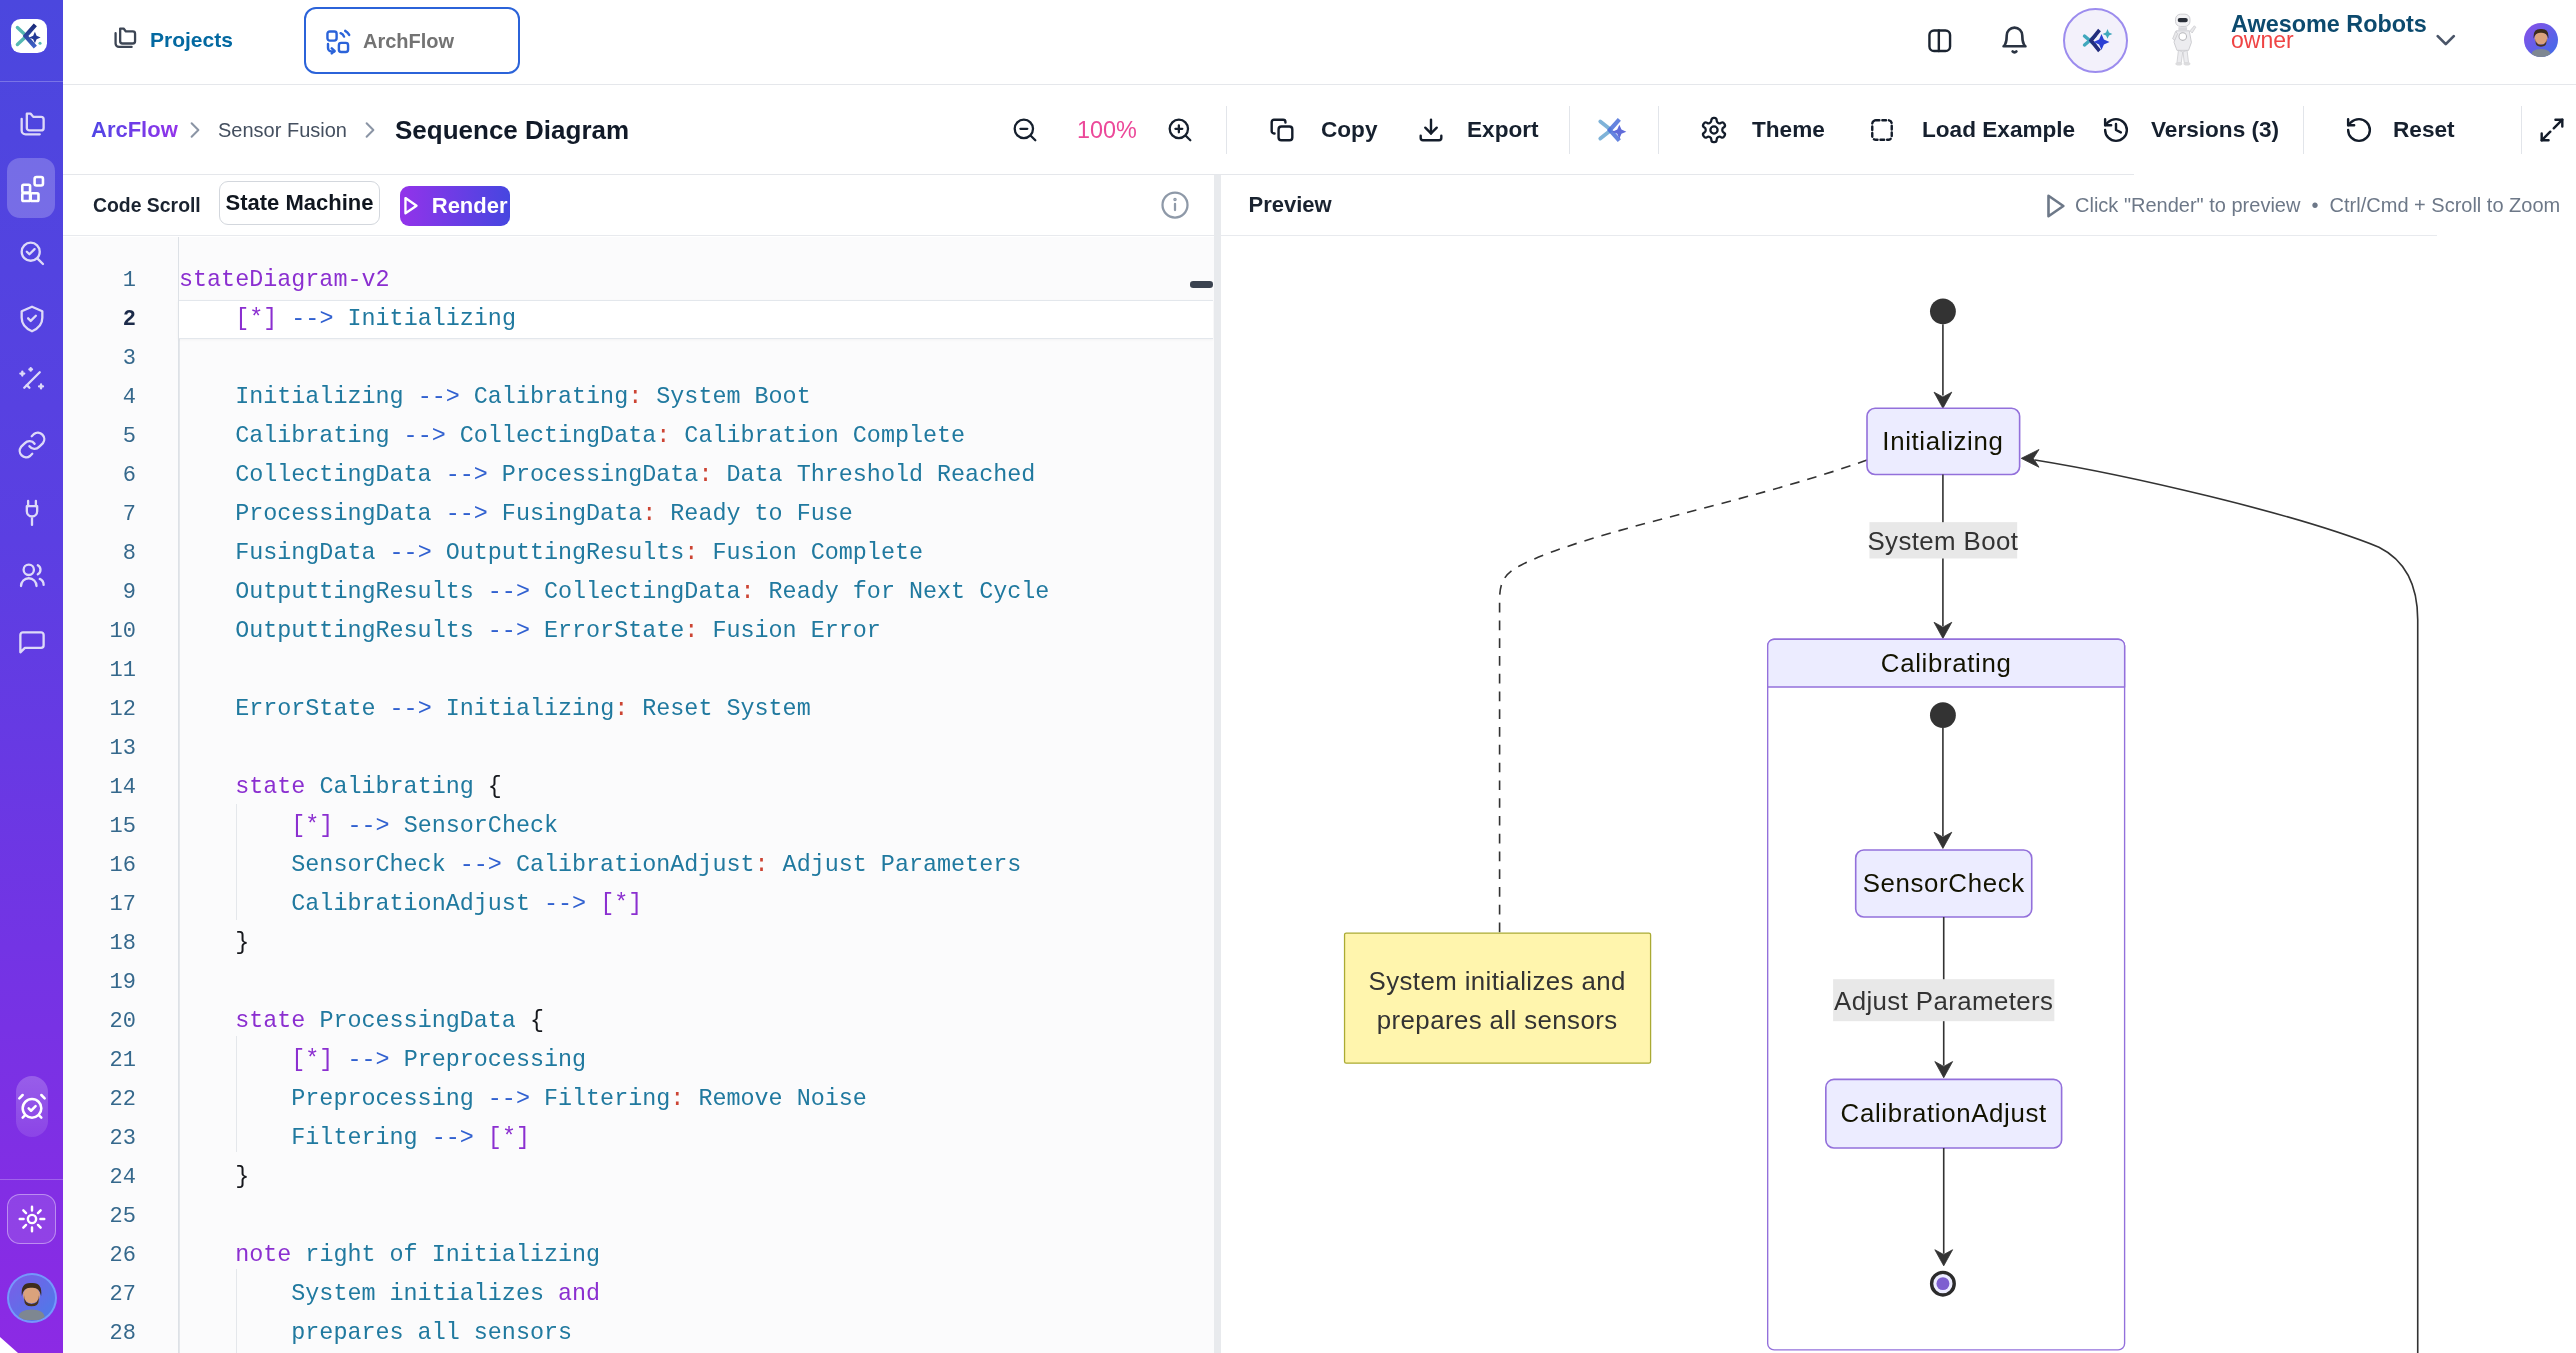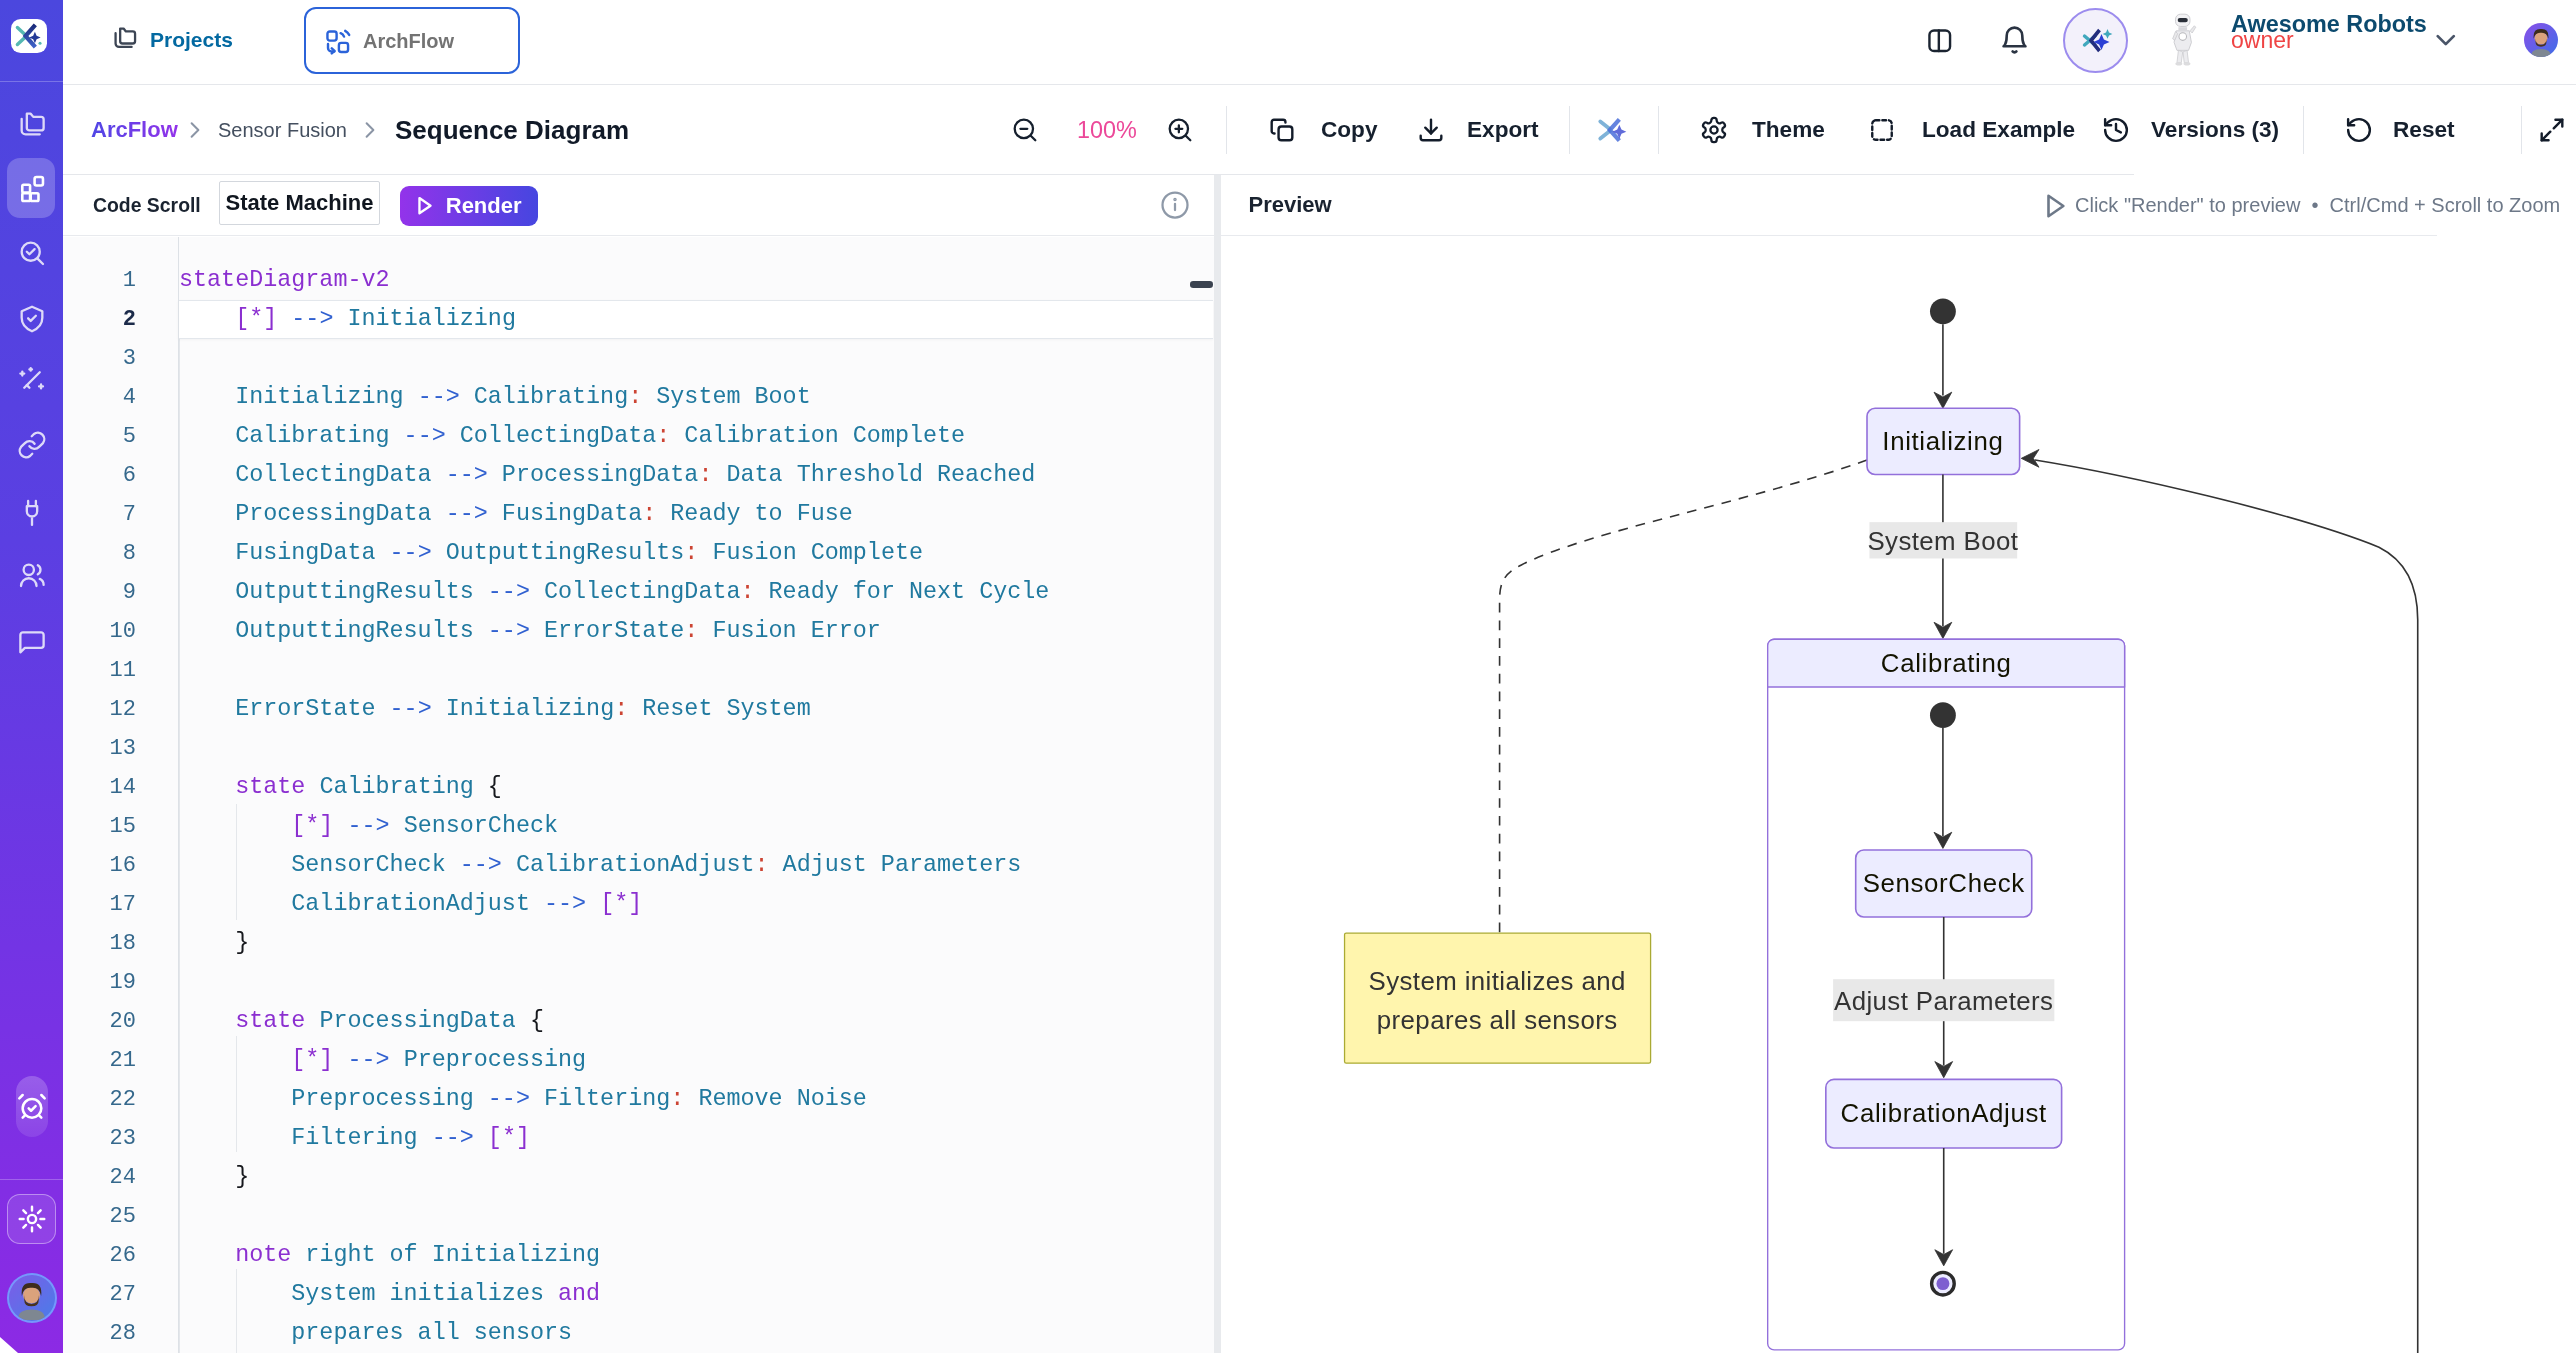--- a/index.html
+++ b/index.html
@@ -259,22 +259,22 @@
   <svg class="tbi" style="left:2489px" width="27.5" height="27.5" viewBox="0 0 24 24" fill="none" stroke="#131c2a" stroke-width="2.1" stroke-linecap="round" stroke-linejoin="round">
       <path d="M15 3h6v6"></path>
       <path d="M9 21H3v-6"></path>
       <path d="M21 3l-7.5 7.5"></path>
       <path d="M3 21l7.5-7.5"></path>
     </svg>
 </div>
 
 <div class="phdr" style="left:63px;width:1151px">
   <div class="abs" style="left:30px;top:50%;transform:translateY(-50%);font-size:19.4px;font-weight:600;color:#1a2330">Code Scroll</div>
-  <div class="abs" style="left:156px;top:5.7px;width:161px;height:44px;border:1.2px solid #d3d7dd;border-radius:2px;background:#fff;display:flex;align-items:center;justify-content:center;font-size:22px;font-weight:600;color:#10161f">State Machine</div>
-  <div class="abs" style="left:337px;top:10.5px;width:138px;height:40px;border-radius:9px;background:linear-gradient(90deg,#9333ea,#4646e0);display:flex;align-items:center;justify-content:center">
+  <div class="abs" style="left:156px;top:5.7px;width:161px;height:44px;border:1.2px solid #d3d7dd;border-radius:9px;background:#fff;display:flex;align-items:center;justify-content:center;font-size:22px;font-weight:600;color:#10161f">State Machine</div>
+  <div class="abs" style="left:337px;top:10.5px;width:110px;height:40px;border-radius:9px;background:linear-gradient(90deg,#9333ea,#4646e0);display:flex;align-items:center;justify-content:center">
     <svg width="18" height="19.4" viewBox="0 0 12 14" style="margin-right:11.3px">
         <path d="M2 1.5 L10 7 L2 12.5 Z" fill="none" stroke="#fff" stroke-width="1.7" stroke-linejoin="round"></path>
       </svg>
     <span style="font-size:22px;font-weight:600;color:#fff">Render</span>
   </div>
   <svg class="abs" style="left:1097px;top:15.3px" width="30" height="30" viewBox="0 0 24 24" fill="none" stroke="#8e99a8" stroke-width="1.8" stroke-linecap="round">
       <circle cx="12" cy="12" r="10"></circle>
       <path d="M12 11v5"></path>
       <circle cx="12" cy="7.5" r="0.5" fill="#8e99a8"></circle>
     </svg>

